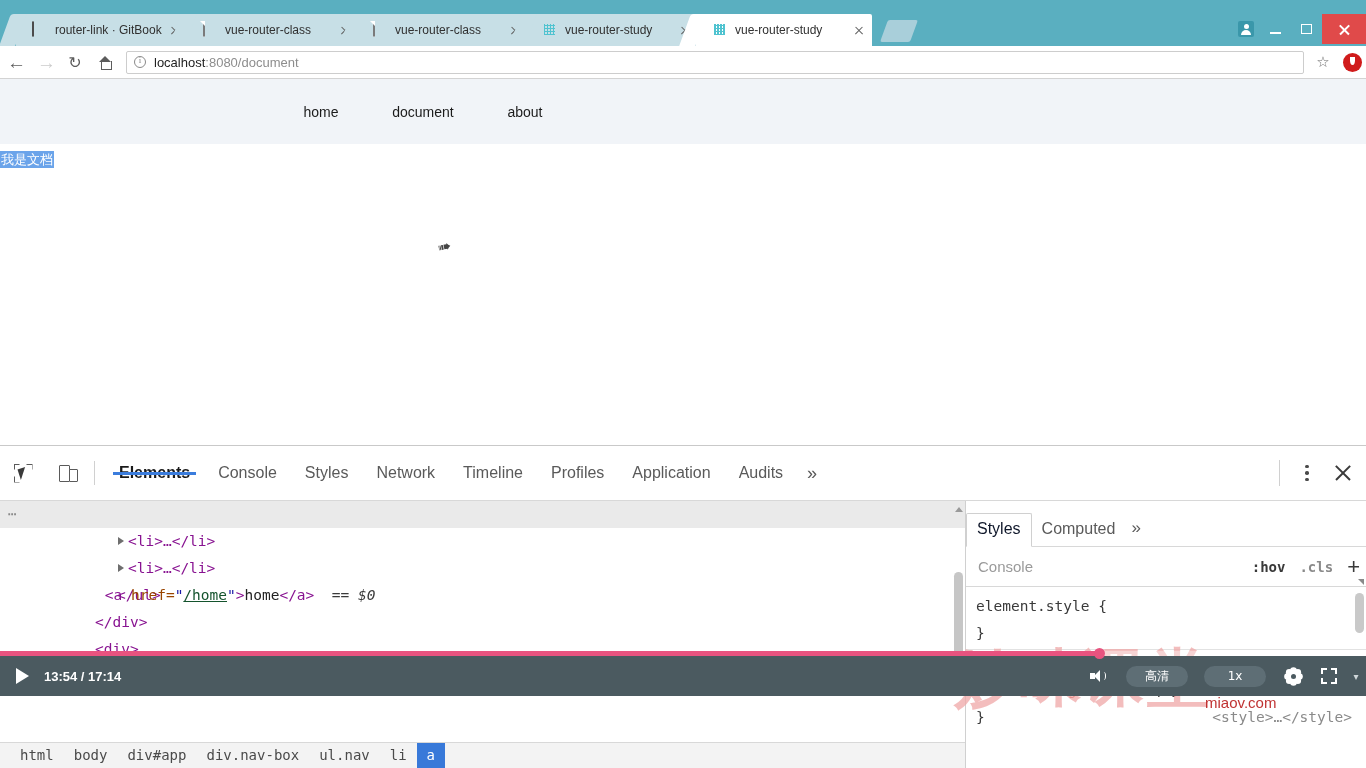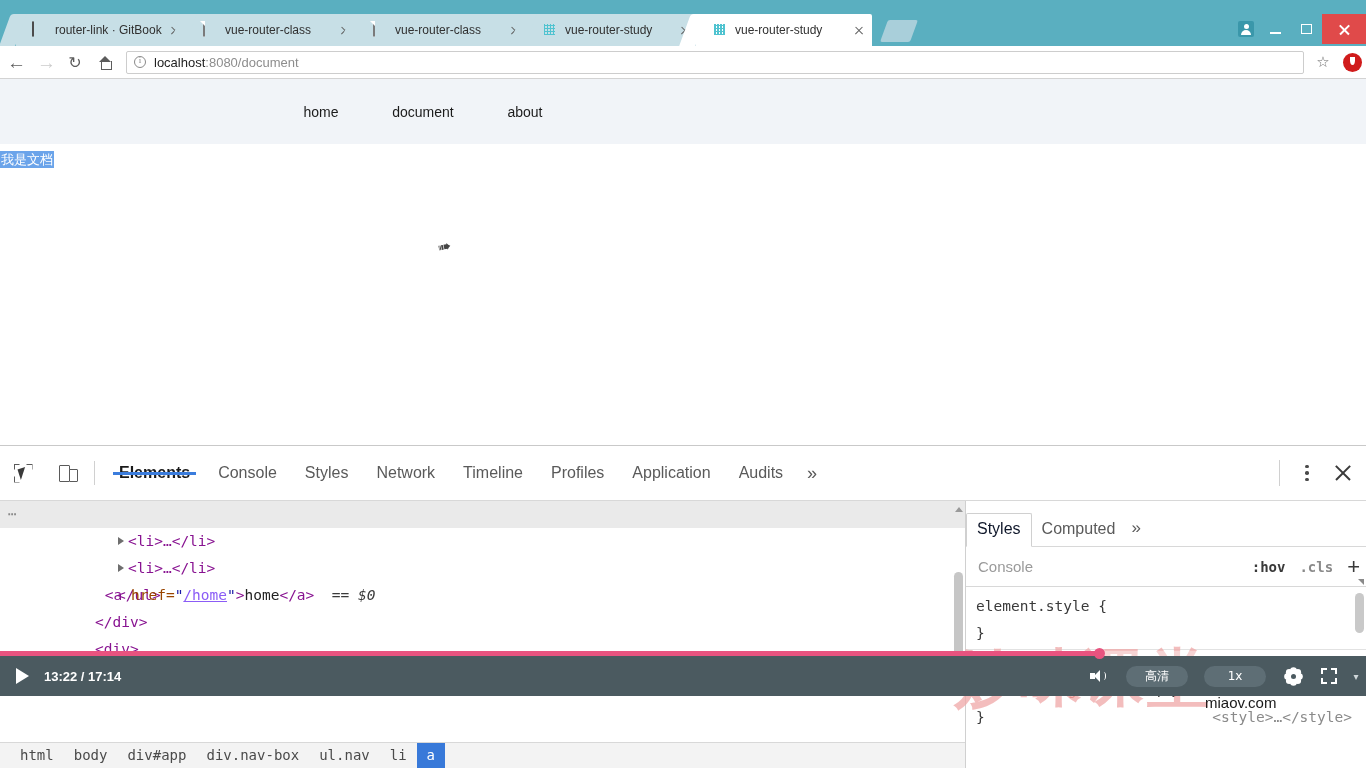--- a/index.html
+++ b/index.html
@@ -255,21 +255,21 @@
     width: 965px; position: relative; background: #ffffff;
     font-family: "DejaVu Sans Mono", monospace; font-size: 14.5px;
     overflow: hidden;
   }
   .dom-line { height: 27px; line-height: 27px; white-space: pre; }
   .dom-line.sel { background: #eaeaea; }
   .ellip-dots { position: absolute; left: 8px; top: 0; color: #8a8a8a; letter-spacing:1px;}
   .tk-tag { color: #881391; }
   .tk-attr { color: #994500; }
   .tk-val { color: #1a1aa6; }
-  .tk-link { color: #8b5cf6; text-decoration: underline; }
+  .tk-link { color: #14532d; text-decoration: underline; }
   .tk-txt { color: #222222; }
   .tk-dollar { color: #3a3a3a; font-style: italic; }
   .tri {
     display: inline-block; width: 0; height: 0;
     border-left: 6px solid #6e6e6e;
     border-top: 4.5px solid transparent; border-bottom: 4.5px solid transparent;
     vertical-align: middle; margin-right: 4px; margin-bottom: 2px;
   }
   .cn-text { font-family: "DejaVu Sans", sans-serif; color:#222; }
   .dom-vscroll {
@@ -311,21 +311,21 @@
 
   
   .watermark {
     position: absolute; left: 955px; top: 636px;
     font-family: "DejaVu Sans", sans-serif;
     font-size: 62px; font-weight: bold; color: #f0a8a8; opacity: .75;
     letter-spacing: 2px; pointer-events: none; white-space: nowrap;
   }
   .watermark-sub {
     position: absolute; left: 1205px; top: 694px;
-    font-size: 15px; color: #000000; opacity: .9; pointer-events:none;
+    font-size: 15px; color: #b91c1c; opacity: .9; pointer-events:none;
     font-family: "Liberation Sans", sans-serif;
   }
 
   
   .breadcrumb {
     position: absolute; left: 0; bottom: 0; width: 965px; height: 26px;
     background: #f3f3f3; border-top: 1px solid #d8d8d8;
     display: flex; align-items: center; padding-left: 10px;
     font-family: "DejaVu Sans Mono", monospace; font-size: 14px; color: #4a4a4a;
   }
@@ -623,21 +623,21 @@
   <div class="watermark-sub">miaov.com</div>
 
   <div class="video-bar">
     <div class="video-progress">
       <div class="filled"></div>
       <div class="dot"></div>
     </div>
     <div class="vb-play">
         <span class="tri"></span>
       </div>
-    <div class="vb-time">13:22 / 17:14</div>
+    <div class="vb-time">13:54 / 17:14</div>
     <div class="vb-spacer"></div>
     <div class="vb-vol">
       <span class="vol-ico">
           <span class="spk"></span>
           <span class="cone"></span>
           <span class="w1"></span>
         </span>
     </div>
     <div class="vb-pill">高清</div>
     <div class="vb-pill">1x</div>

